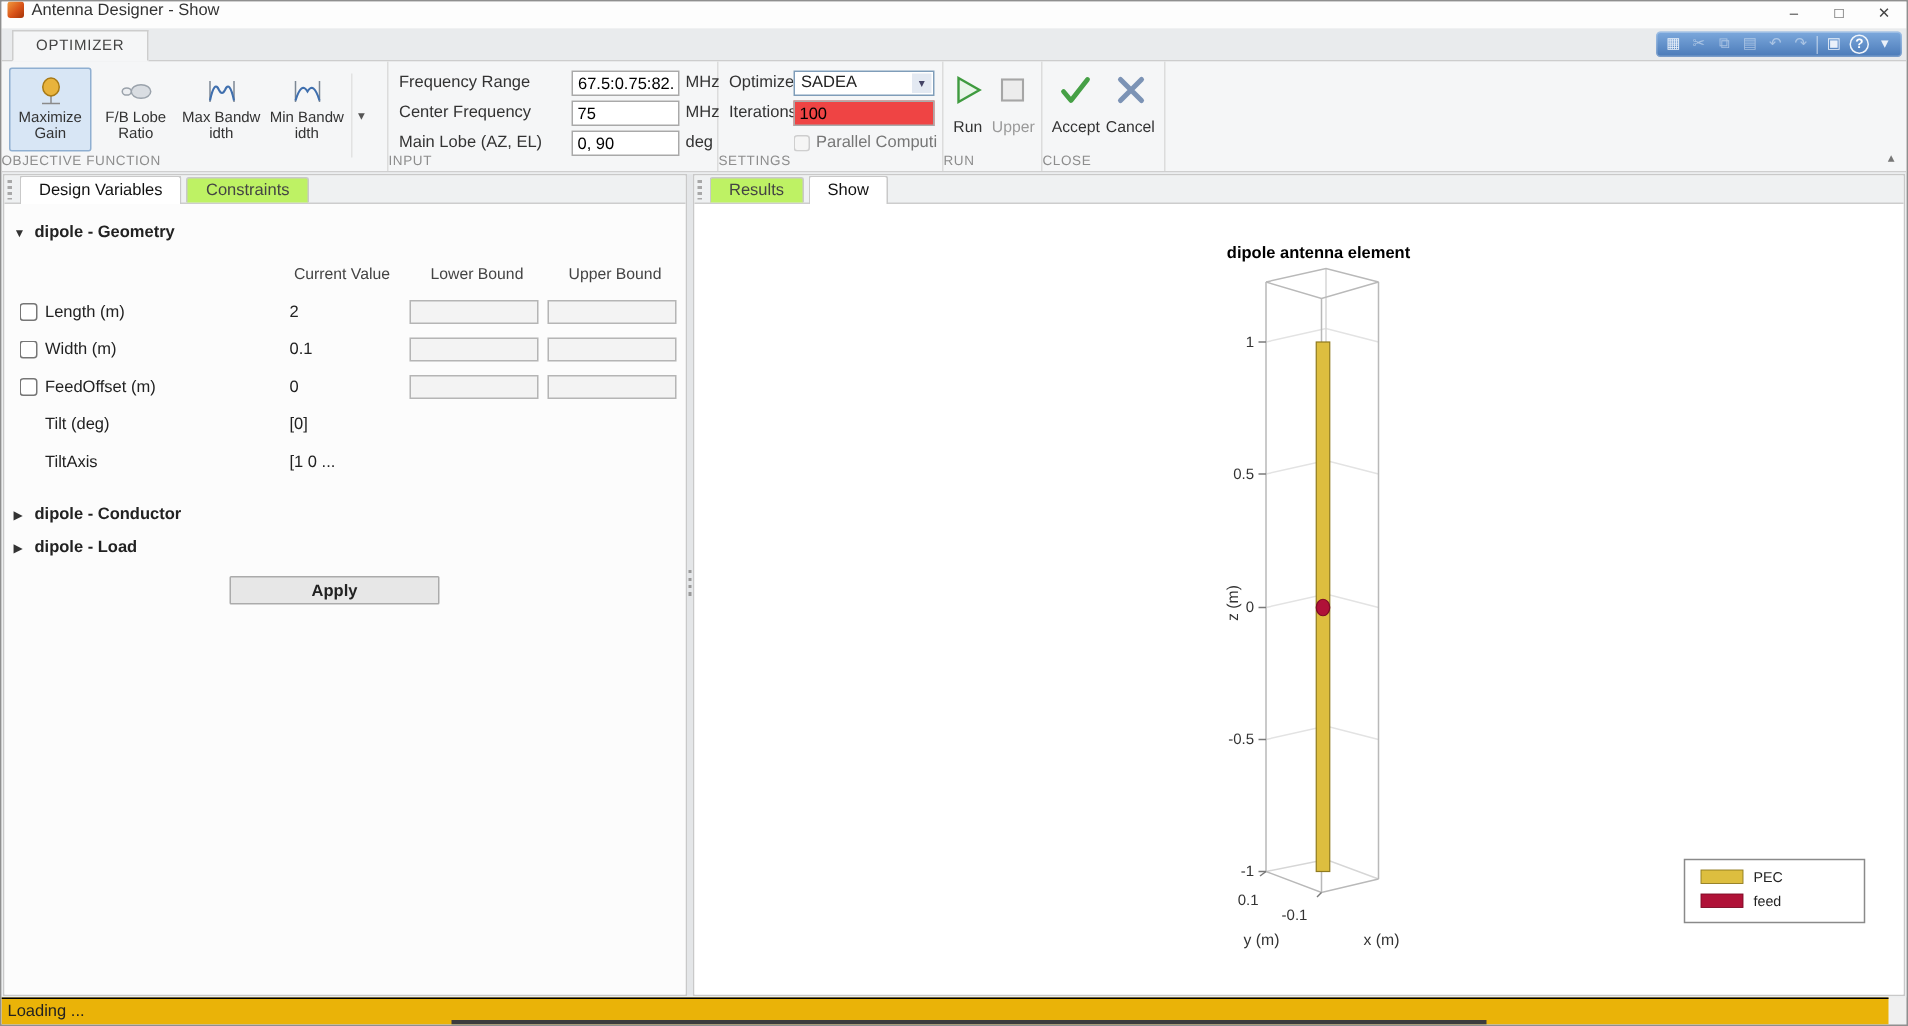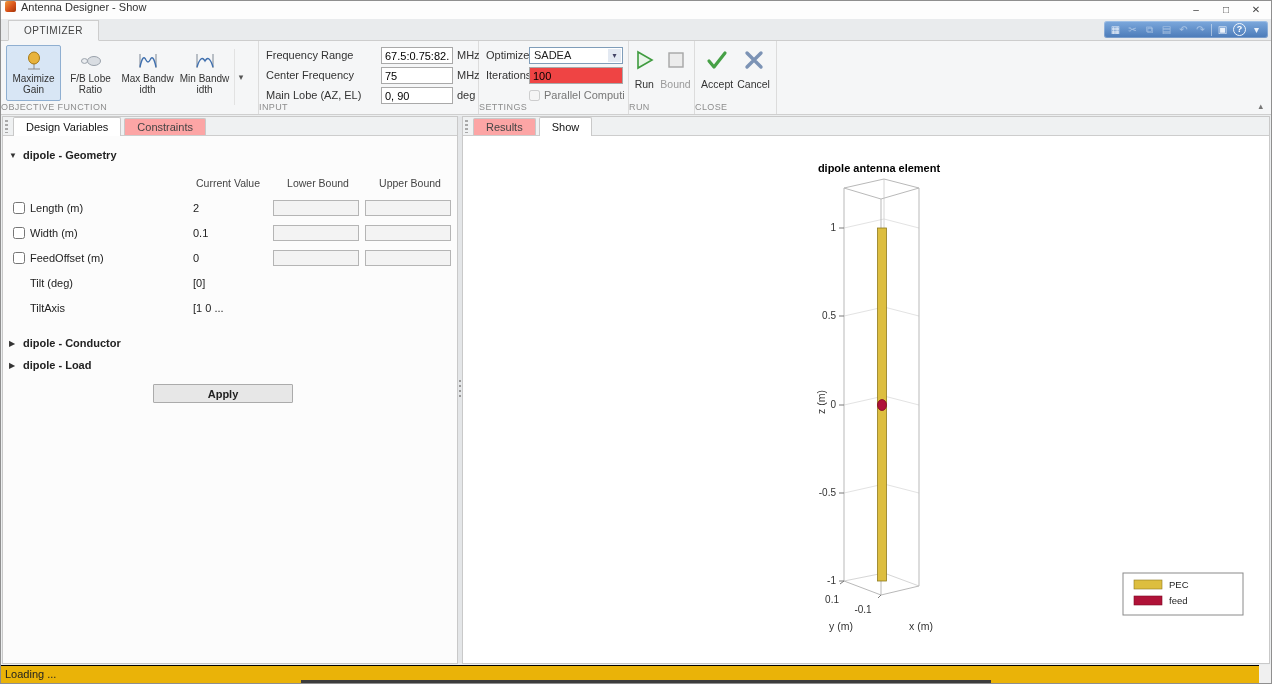--- a/index.html
+++ b/index.html
@@ -68,21 +68,21 @@
   .panel{position:absolute;top:1px;bottom:1px;border:1px solid #c9c9c9;background:#fcfcfc}
   .left-panel{left:1px;width:456px}
   .right-panel{left:461px;right:1px;background:#ffffff}
   .vsplitter{position:absolute;left:457px;top:1px;bottom:1px;width:4px;background:#e4e6e8}
   .vsplitter::before{content:"";position:absolute;left:1px;top:calc(50% - 10px);width:2px;height:20px;
       background:repeating-linear-gradient(#9a9a9a 0 2px,transparent 2px 5px)}
   .ptabs{position:relative;height:19px;background:#eff1f2;border-bottom:1px solid #cdcdcd;
          display:flex;align-items:flex-end;padding-left:10px;gap:3px}
   .pgrip{position:absolute;left:2px;top:3px;width:3px;height:13px;
          background:repeating-linear-gradient(#a8a8a8 0 2px,transparent 2px 4px)}
-  .ptab{height:17px;padding:0 12px;line-height:16px;background:#fca5a5;border:1px solid #c9c9c9;
+  .ptab{height:17px;padding:0 12px;line-height:16px;background:#bef264;border:1px solid #c9c9c9;
         border-bottom:none;border-radius:2px 2px 0 0;color:#444}
   .ptab.active{background:#fff;height:19px;line-height:18px;margin-bottom:-1px;color:#111}
   .pcontent{position:absolute;top:19px;left:0;right:0;bottom:0;background:#fcfcfc;overflow:hidden}
 
   
   .sec-header{display:flex;align-items:center;gap:4px;font-weight:bold;color:#222;padding-left:6px;height:16px}
   .sec-header .tri{font-size:8px;color:#333;width:10px}
   .hdr-geom{margin-top:11px}
   .col-headers{display:grid;grid-template-columns:170px 86px 90px 90px;column-gap:2px;margin:14px 0 6px 10px;
                font-size:10.5px;color:#444}
@@ -246,21 +246,21 @@
             </svg>
           </span>
           <span class="tlabel">Run</span>
         </div>
         <div class="tool-btn disabled">
           <span>
             <svg width="24" height="24" viewBox="0 0 24 24">
               <rect x="5" y="5" width="14" height="14" fill="#ececec" stroke="#a6a6a6" stroke-width="1.4"></rect>
             </svg>
           </span>
-          <span class="tlabel">Bound</span>
+          <span class="tlabel">Upper</span>
         </div>
       </div>
       <div class="sec-label">RUN</div>
     </div>
 
     <div class="rsec" style="left:694px;width:82px">
       <div class="run-row">
         <div class="tool-btn">
           <span>
             <svg width="24" height="24" viewBox="0 0 24 24">

